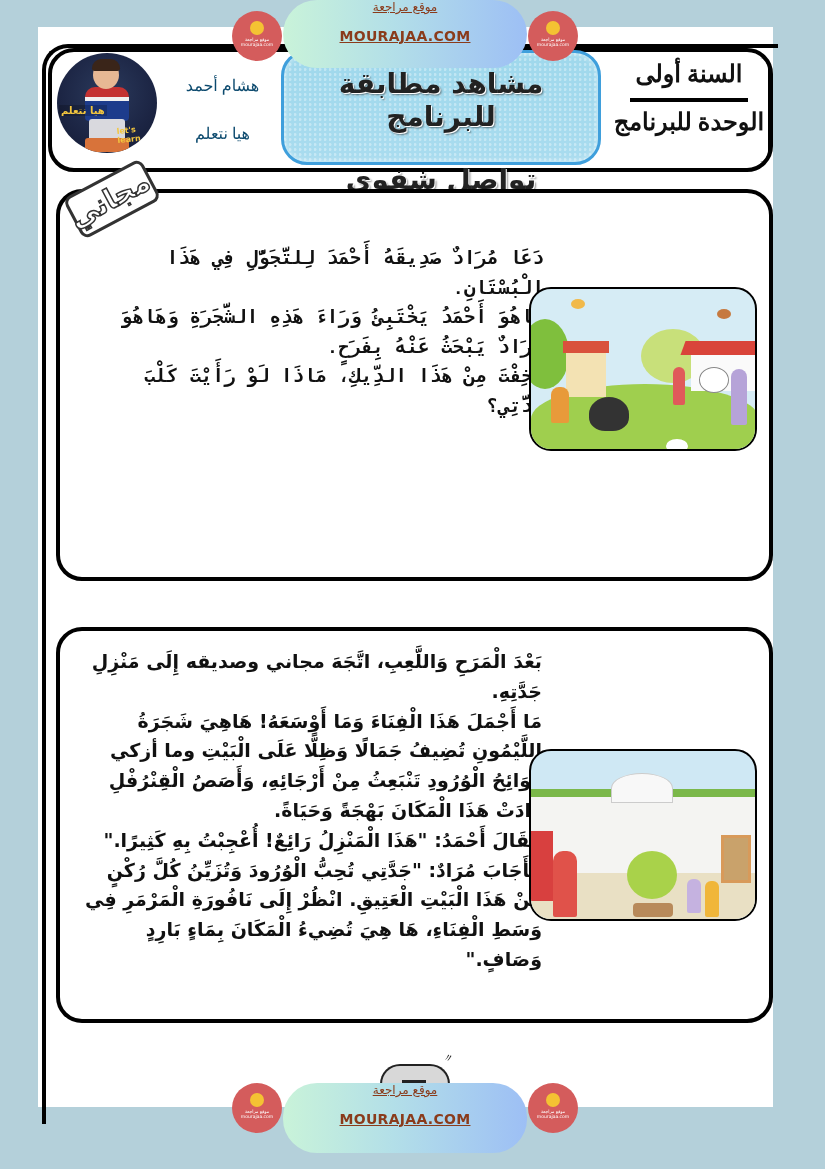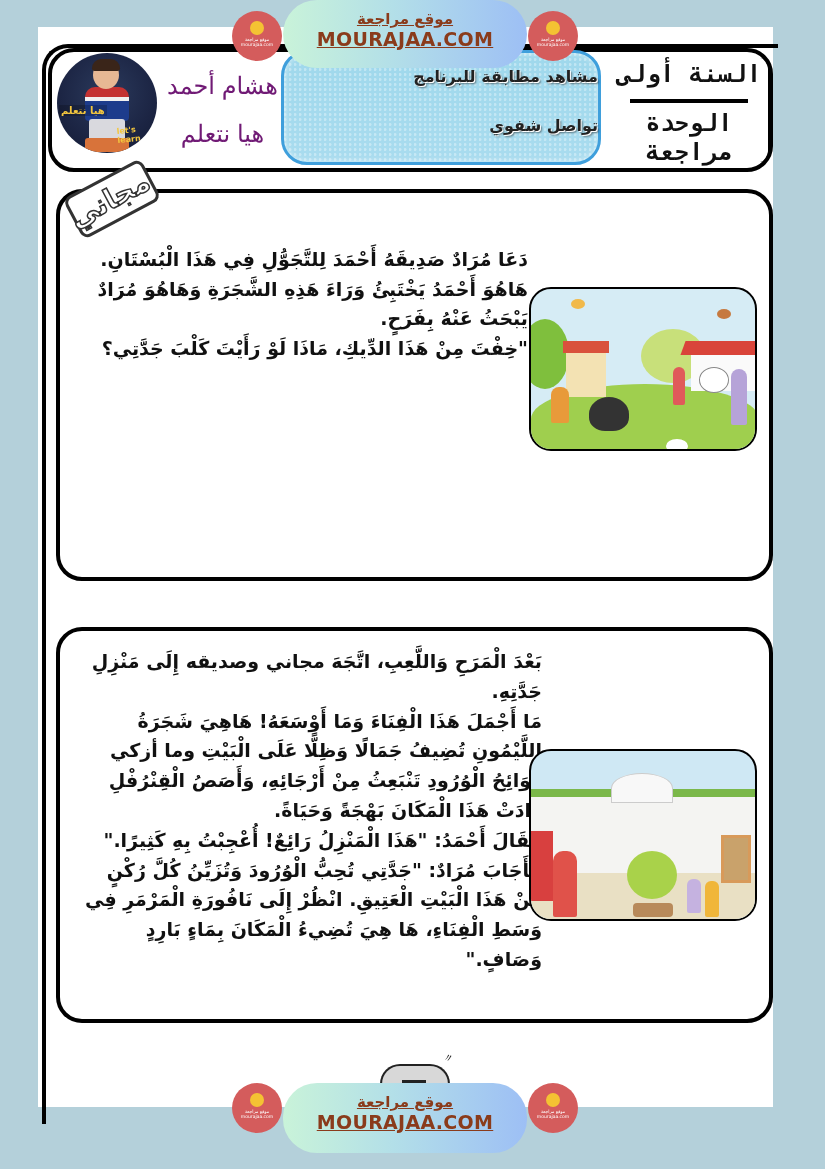--- a/index.html
+++ b/index.html
@@ -57,60 +57,60 @@
   .avatar .tag-ar {
     position: absolute; left: 2px; top: 52px; font-size: 10px; font-weight: bold;
     color: #f3c63f; background: rgba(0,0,0,.2); padding: 0 2px;
   }
   .avatar .tag-en {
     position: absolute; left: 60px; top: 72px; font-size: 8px; font-weight: bold;
     color: #f3c63f; transform: rotate(-6deg);
   }
   .author {
     position: absolute; left: 165px; top: 62px; width: 115px;
-    font-family: Liberation Sans, sans-serif; font-size: 24px; color: #701a75;
+    font-family: Liberation Serif, serif; font-size: 16px; color: #0c4a6e;
     direction: rtl; text-align: center; line-height: 48px;
   }
   .banner {
     position: absolute; left: 281px; top: 50px; width: 320px; height: 115px;
     border-radius: 26px; border: 3px solid #3f9fdc;
     background:
       radial-gradient(circle at 20% 30%, rgba(255,255,255,.35) 0 1px, transparent 2px) 0 0/5px 5px,
       linear-gradient(#9fd8ec, #a9dcef);
     box-shadow: inset 0 0 6px rgba(255,255,255,.6);
   }
   .banner .line {
-    direction: rtl; text-align: right; font-family: "DejaVu Sans", sans-serif;
-    font-weight: bold; color: #222; font-size: 16px;
+    direction: rtl; text-align: center; font-family: "DejaVu Sans", sans-serif;
+    font-weight: bold; color: #222; font-size: 28px;
     text-shadow: 1px 1px 0 #fff, 2px 2px 2px rgba(0,0,0,.45);
   }
   .banner .l1 { margin-top: 14px; }
   .banner .l2 { margin-top: 30px; }
   .grade-box {
     position: absolute; left: 608px; top: 58px; width: 162px; height: 104px;
-    direction: rtl; text-align: center; font-family: Liberation Mono, monospace;
+    direction: rtl; text-align: center; font-family: Liberation Serif, serif;
     font-weight: bold; color: #111;
   }
   .grade-box .year { font-size: 24px; margin-top: 2px; }
   .grade-box .rule { width: 118px; height: 4px; background: #000; margin: 10px auto 6px; }
   .grade-box .unit { font-size: 24px; }
   
   .wm-pill {
     position: absolute; width: 244px; height: 68px; border-radius: 34px;
     background: linear-gradient(90deg, #c9f3d9 0%, #b3dfe8 45%, #9dbff5 100%);
     text-align: center; z-index: 5;
   }
   .wm-pill .ar {
-    display: block; font-family: "DejaVu Sans", sans-serif; font-weight: bold;
-    color: #8a3b1b; font-size: 15px; text-decoration: underline; margin-top: 10px;
+    display: block; font-family: "DejaVu Sans", sans-serif; font-weight: normal;
+    color: #8a3b1b; font-size: 12px; text-decoration: underline; 
     direction: rtl;
   }
   .wm-pill .en {
     display: block; font-family: "DejaVu Sans", sans-serif; font-weight: bold;
-    color: #8a3b1b; font-size: 19px; text-decoration: underline; margin-top: 0;
+    color: #8a3b1b; font-size: 14px; text-decoration: underline; margin-top: 14px;
     letter-spacing: .3px;
   }
   .wm-logo {
     position: absolute; width: 50px; height: 50px; border-radius: 50%;
     background: #d45c5c; z-index: 6; text-align: center;
   }
   .wm-logo .badge {
     display: block; width: 14px; height: 14px; border-radius: 50%; background: #f4c233;
     margin: 10px auto 2px;
   }
@@ -129,21 +129,21 @@
   .story-box {
     position: absolute; border: 4px solid #000; border-radius: 26px; background: #fff;
   }
   .story1 { left: 56px; top: 189px; width: 717px; height: 392px; }
   .story2 { left: 56px; top: 627px; width: 717px; height: 396px; }
   .story-text {
     position: absolute; direction: rtl; text-align: right;
     font-family: "DejaVu Sans", sans-serif; font-weight: bold; color: #111;
     font-size: 19px; line-height: 29.5px;
   }
-  .story1 .story-text { left: 18px; top: 52px; width: 450px; }
+  .story1 .story-text { left: 34px; top: 52px; width: 450px; font-family: Liberation Mono, monospace; }
   .story2 .story-text { left: 22px; top: 16px; width: 460px; line-height: 29.8px; }
   .story-text p { margin: 0; }
   
   .illus {
     position: absolute; border: 2px solid #000; border-radius: 22px; overflow: hidden;
   }
   .illus1 { left: 469px; top: 94px; width: 228px; height: 164px; background: #d6ecf5; }
   .illus2 { left: 469px; top: 118px; width: 228px; height: 172px; background: #cfe8f4; }
   .shape { position: absolute; }
   
@@ -188,21 +188,21 @@
   <div>هشام أحمد</div>
   <div>هيا نتعلم</div>
 </div>
 <div class="banner">
   <div class="line l1">مشاهد مطابقة للبرنامج</div>
   <div class="line l2">تواصل شفوي</div>
 </div>
 <div class="grade-box">
   <div class="year">السنة أولى</div>
   <div class="rule"></div>
-  <div class="unit">الوحدة مراجعة</div>
+  <div class="unit">الوحدة للبرنامج</div>
 </div>
 
 <div class="stamp">
   <div class="lbl">مجاني</div>
 </div>
 
 <div class="story-box story1">
   <div class="story-text">
     <p>دَعَا مُرَادٌ صَدِيقَهُ أَحْمَدَ لِلتَّجَوُّلِ فِي هَذَا الْبُسْتَانِ.</p>
     <p>هَاهُوَ أَحْمَدُ يَخْتَبِئُ وَرَاءَ هَذِهِ الشَّجَرَةِ وَهَاهُوَ مُرَادٌ يَبْحَثُ عَنْهُ بِفَرَحٍ.</p>

